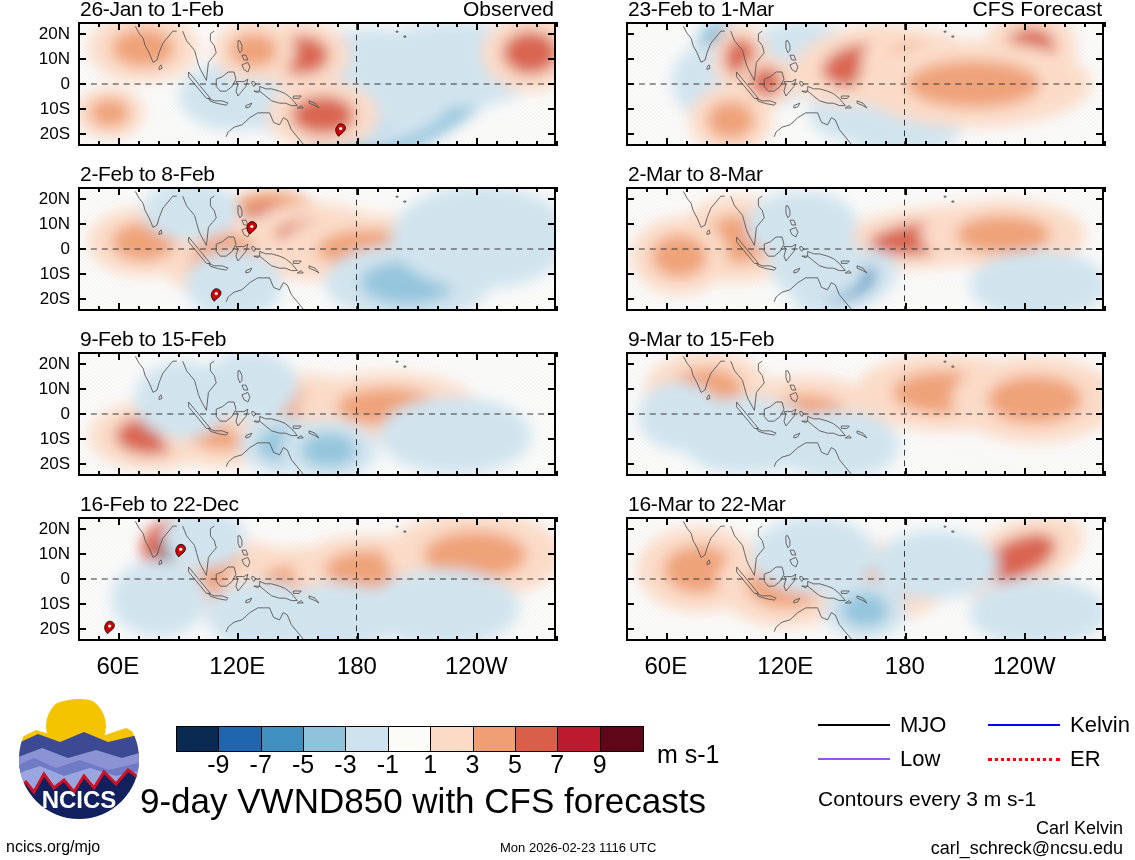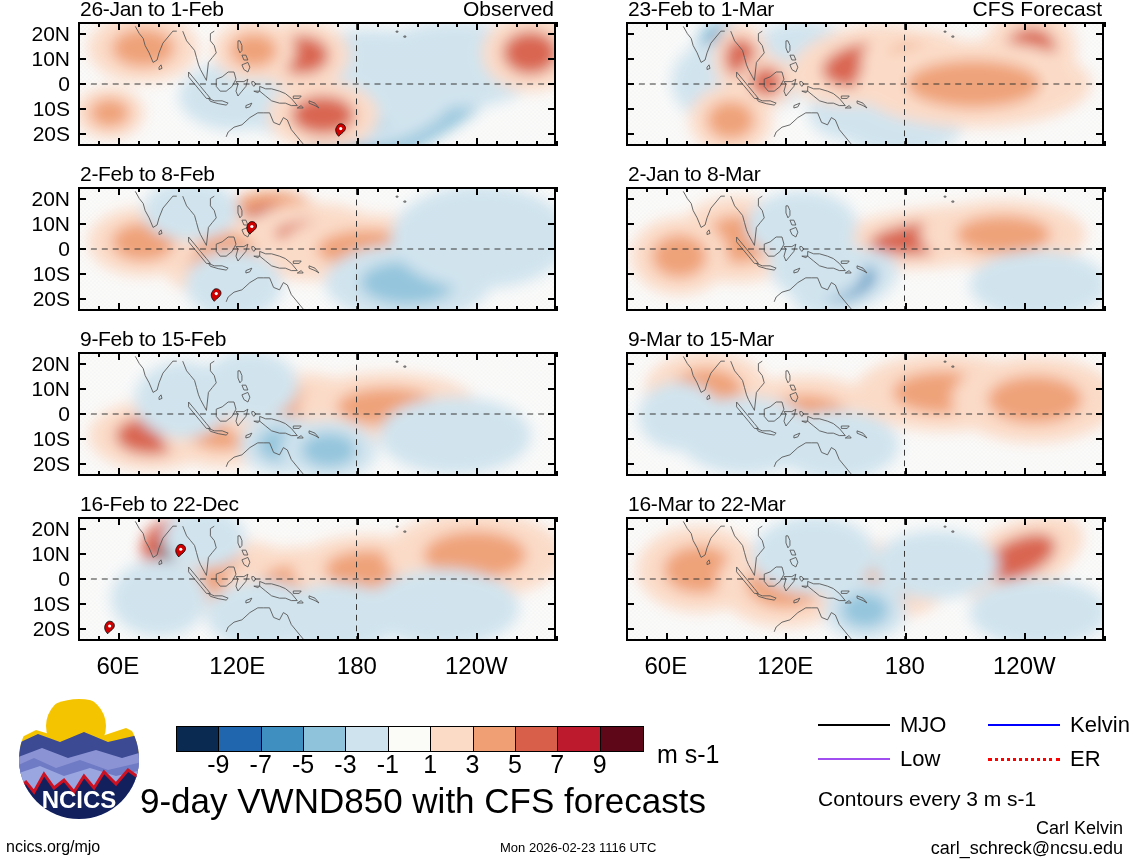--- a/index.html
+++ b/index.html
@@ -14,21 +14,21 @@
   .panel-corner{position:absolute;top:-2px;right:2px;font-size:21px;line-height:21px;
                 white-space:nowrap;}
 
   .map-box{position:absolute;border:2px solid #000;box-sizing:border-box;
            overflow:hidden;background:#fbfbfb;}
 
   .map-canvas{position:absolute;left:0;top:0;width:100%;height:100%;}
 
   
   .ylabs{position:absolute;width:58px;text-align:right;}
-  .ylab{position:absolute;right:0;font-size:21px;line-height:21px;white-space:nowrap;}
+  .ylab{position:absolute;right:0;font-size:17px;line-height:21px;white-space:nowrap;}
 
   
   .xlabs{position:absolute;height:26px;}
   .xlab{position:absolute;font-size:24px;line-height:26px;white-space:nowrap;
         transform:translateX(-50%);}
 
   
   .tickrow{position:absolute;left:0;width:100%;height:0;}
   .tick{position:absolute;width:2px;background:#000;}
 
@@ -486,21 +486,21 @@
       </div>
     </div>
     <div class="ylabs" style="left: 12px; top: 187px; height: 124px;">
       <div class="ylab" style="top: 1.4px;">20N</div>
       <div class="ylab" style="top: 26.2px;">10N</div>
       <div class="ylab" style="top: 51px;">0</div>
       <div class="ylab" style="top: 75.8px;">10S</div>
       <div class="ylab" style="top: 100.6px;">20S</div>
     </div>
     <div class="panel" style="left: 626px; top: 187px; width: 478px; height: 124px;">
-      <div class="panel-title" style="top: -24px;">2-Jan to 8-Mar</div>
+      <div class="panel-title" style="top: -24px;">2-Mar to 8-Mar</div>
       <div class="map-box" style="left: 0px; top: 0px; width: 478px; height: 124px;">
         <svg class="map-canvas" viewBox="0 0 478 124" preserveAspectRatio="none">
           <defs>
             <filter id="blur-2Marto8Mar" x="-40%" y="-60%" width="180%" height="220%">
               <feGaussianBlur stdDeviation="7"></feGaussianBlur>
             </filter>
             <pattern id="stipple" width="4" height="4" patternUnits="userSpaceOnUse">
               <rect width="4" height="4" fill="#fbfbfa"></rect>
               <circle cx="1" cy="1" r="0.45" fill="#dcdcdc"></circle>
               <circle cx="3" cy="3" r="0.45" fill="#dcdcdc"></circle>
@@ -749,21 +749,21 @@
       </div>
     </div>
     <div class="ylabs" style="left: 12px; top: 352px; height: 124px;">
       <div class="ylab" style="top: 1.4px;">20N</div>
       <div class="ylab" style="top: 26.2px;">10N</div>
       <div class="ylab" style="top: 51px;">0</div>
       <div class="ylab" style="top: 75.8px;">10S</div>
       <div class="ylab" style="top: 100.6px;">20S</div>
     </div>
     <div class="panel" style="left: 626px; top: 352px; width: 478px; height: 124px;">
-      <div class="panel-title" style="top: -24px;">9-Mar to 15-Mar</div>
+      <div class="panel-title" style="top: -24px;">9-Mar to 15-Feb</div>
       <div class="map-box" style="left: 0px; top: 0px; width: 478px; height: 124px;">
         <svg class="map-canvas" viewBox="0 0 478 124" preserveAspectRatio="none">
           <defs>
             <filter id="blur-9Marto15Mar" x="-40%" y="-60%" width="180%" height="220%">
               <feGaussianBlur stdDeviation="7"></feGaussianBlur>
             </filter>
             <pattern id="stipple" width="4" height="4" patternUnits="userSpaceOnUse">
               <rect width="4" height="4" fill="#fbfbfa"></rect>
               <circle cx="1" cy="1" r="0.45" fill="#dcdcdc"></circle>
               <circle cx="3" cy="3" r="0.45" fill="#dcdcdc"></circle>

